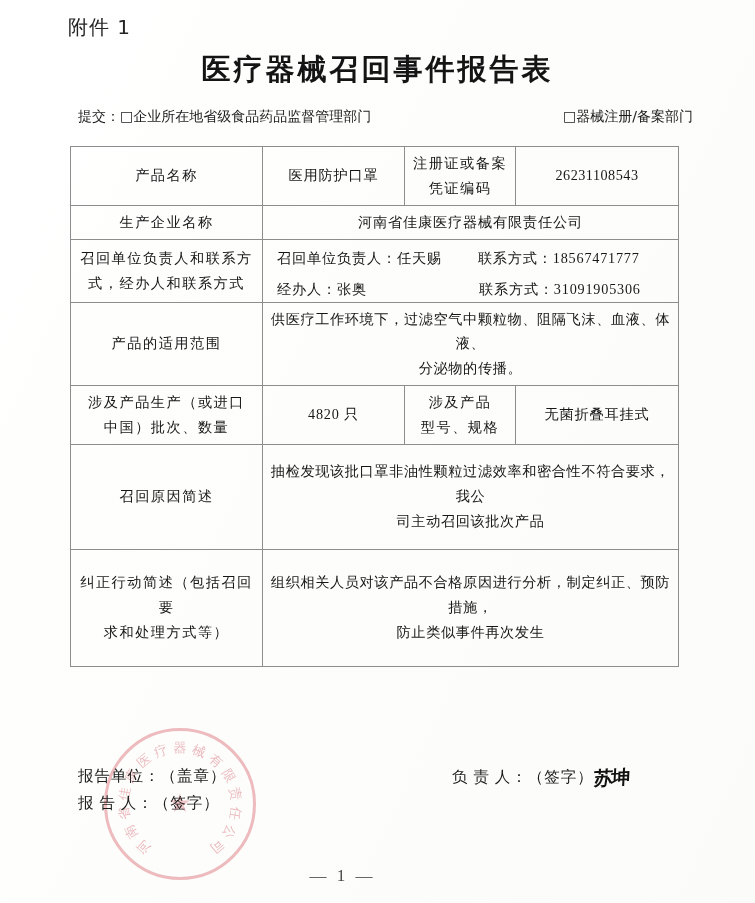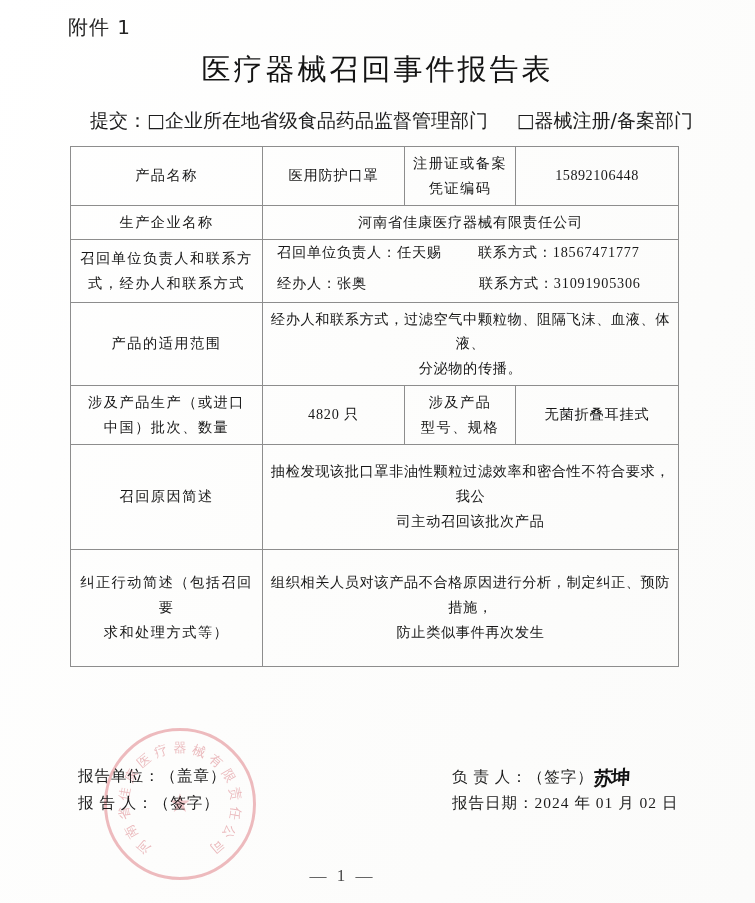--- a/index.html
+++ b/index.html
@@ -39,36 +39,35 @@
     color: #232323;
   }
 
   .doc-title {
     position: absolute;
     left: 0;
     right: 0;
     top: 50px;
     text-align: center;
     font-size: 29px;
-    font-weight: normal;
+    font-weight: bold;
     letter-spacing: 3px;
     font-family: "DejaVu Sans", "Liberation Sans", sans-serif;
     color: #141414;
   }
 
   .submit-row {
     position: absolute;
     left: 78px;
     right: 62px;
     top: 108px;
     height: 26px;
-    font-size: 19px;
+    font-size: 14px;
     font-family: "DejaVu Sans", "Liberation Sans", sans-serif;
     color: #1c1c1c;
-    margin-left: 12px;
   }
   .submit-left { position: absolute; left: 0; top: 0; white-space: nowrap; }
   .submit-right { position: absolute; right: 0; top: 0; white-space: nowrap; }
 
   table.form {
     position: absolute;
     left: 70px;
     top: 146px;
     width: 608px;
     border-collapse: collapse;
@@ -102,21 +101,21 @@
   }
   td.tall { height: 96px; }
 
   .contact-cell {
     padding: 0 14px !important;
     text-align: left !important;
   }
   .contact-line {
     display: flex;
     justify-content: flex-start;
-    align-items: flex-start;
+    align-items: flex-end;
     height: 31px;
     letter-spacing: 0.8px;
   }
   .contact-line .k { white-space: nowrap; }
   .contact-line .spacer { display: inline-block; width: 36px; }
 
   .footer {
     position: absolute;
     left: 78px;
     right: 62px;
@@ -224,21 +223,21 @@
     </colgroup>
     <tbody>
 
       <tr>
         <td class="label">产品名称</td>
         <td class="value">医用防护口罩</td>
         <td class="label">
           <div>注册证或备案</div>
           <div>凭证编码</div>
         </td>
-        <td class="num">15892106448</td>
+        <td class="num">26231108543</td>
       </tr>
 
       <tr>
         <td class="label">生产企业名称</td>
         <td class="value" colspan="3">河南省佳康医疗器械有限责任公司</td>
       </tr>
 
 
       <tr>
         <td class="label">
@@ -255,21 +254,21 @@
             <span class="k">经办人：张奥</span>
             <span class="spacer" style="width:112px"></span>
             <span class="k">联系方式：31091905306</span>
           </div>
         </td>
       </tr>
 
       <tr>
         <td class="label">产品的适用范围</td>
         <td class="para" colspan="3">
-          <div>经办人和联系方式，过滤空气中颗粒物、阻隔飞沫、血液、体液、</div>
+          <div>供医疗工作环境下，过滤空气中颗粒物、阻隔飞沫、血液、体液、</div>
           <div>分泌物的传播。</div>
         </td>
       </tr>
 
 
       <tr>
         <td class="label">
           <div>涉及产品生产（或进口</div>
           <div>中国）批次、数量</div>
         </td>
@@ -325,19 +324,18 @@
     <div class="star">★</div>
   </div>
 
   <div class="footer">
     <div class="col-left">
       <div class="fline">报告单位：（盖章）</div>
       <div class="fline">报 告 人：（签字）</div>
     </div>
     <div class="col-right">
       <div class="fline"><span>负 责 人：（签字）</span><span class="sig-hand">苏坤</span></div>
-      <div class="fline">报告日期：2024 年 01 月 02 日</div>
     </div>
   </div>
 
   <div class="page-number">— 1 —</div>
 
 </div>
 
 </body></html>

